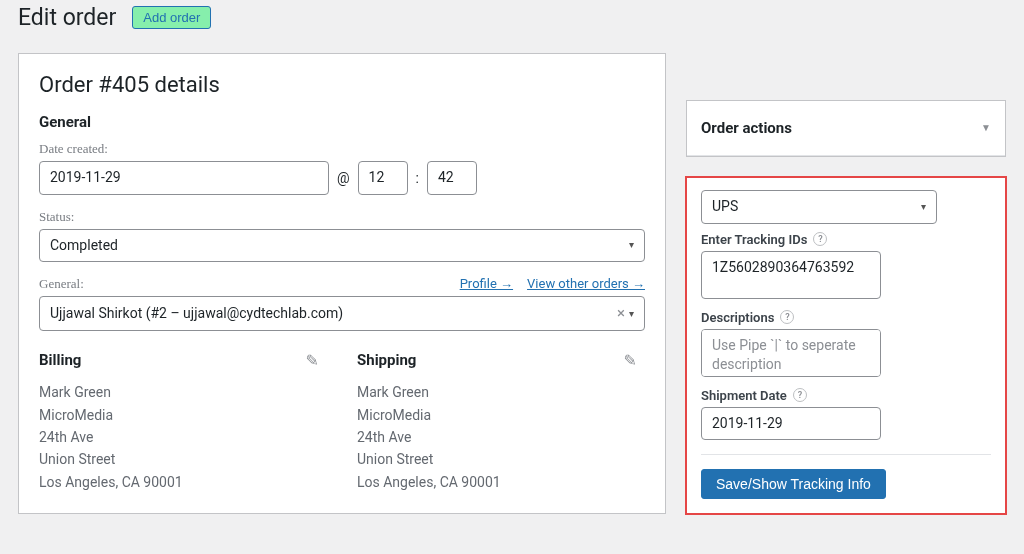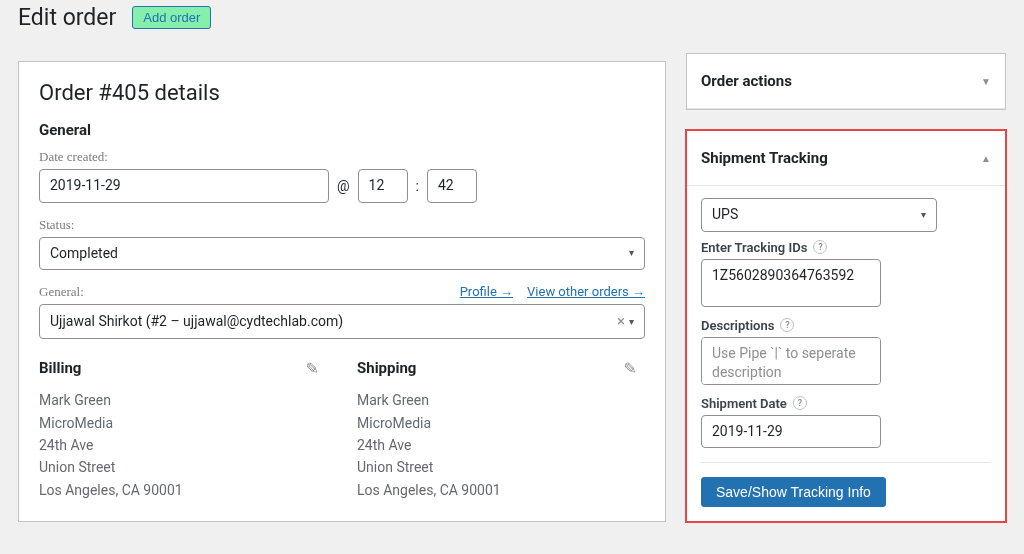--- a/index.html
+++ b/index.html
@@ -317,24 +317,20 @@
 
     <div class="col-side">
       <div class="postbox">
         <div class="postbox-header">
           <h2>Order actions</h2>
           <span class="handle">▼</span>
         </div>
       </div>
 
       <div class="postbox highlight-red">
-        <div class="postbox-header">
-          <h2>Shipment Tracking</h2>
-          <span class="handle">▲</span>
-        </div>
         <div class="side-inside">
           <div class="carrier-select">
             <div class="select">
               <span>UPS</span>
               <span class="chevron">▾</span>
             </div>
           </div>
 
           <div class="side-field-label">
             <span>Enter Tracking IDs</span>

